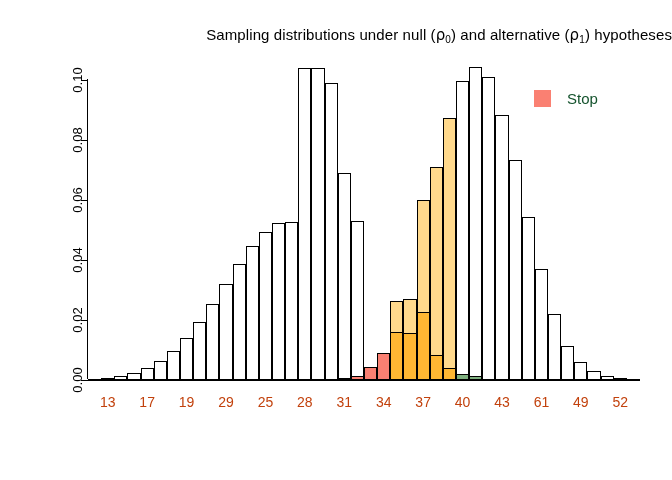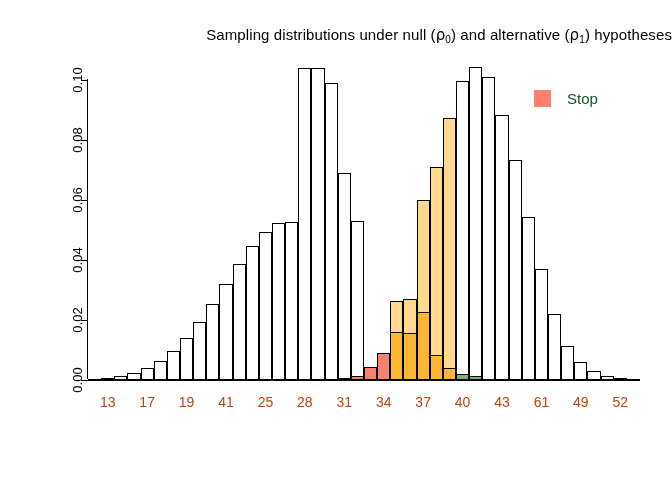--- a/index.html
+++ b/index.html
@@ -247,21 +247,21 @@
         <div class="bar" style="left: 525.714px; width: 13.1429px; height: 1.8px; top: 308.2px; background: rgb(255, 255, 255);"></div>
         <div class="bar" style="left: 538.857px; width: 13.1429px; height: 1.2px; top: 308.8px; background: rgb(255, 255, 255);"></div>
       </div>
   </div>
 
   <div id="x-axis">
     <div id="x-axis-line"></div>
   <div class="x-label" style="left: 19.7143px;">13</div>
       <div class="x-label" style="left: 59.1429px;">17</div>
       <div class="x-label" style="left: 98.5714px;">19</div>
-      <div class="x-label" style="left: 138px;">41</div>
+      <div class="x-label" style="left: 138px;">29</div>
       <div class="x-label" style="left: 177.429px;">25</div>
       <div class="x-label" style="left: 216.857px;">28</div>
       <div class="x-label" style="left: 256.286px;">31</div>
       <div class="x-label" style="left: 295.714px;">34</div>
       <div class="x-label" style="left: 335.143px;">37</div>
       <div class="x-label" style="left: 374.571px;">40</div>
       <div class="x-label" style="left: 414px;">43</div>
       <div class="x-label" style="left: 453.429px;">61</div>
       <div class="x-label" style="left: 492.857px;">49</div>
       <div class="x-label" style="left: 532.286px;">52</div>

